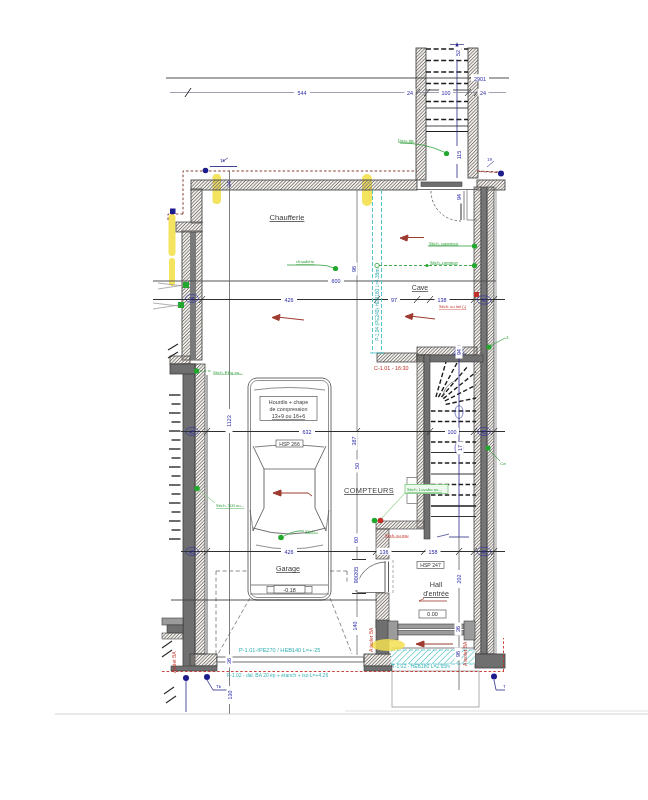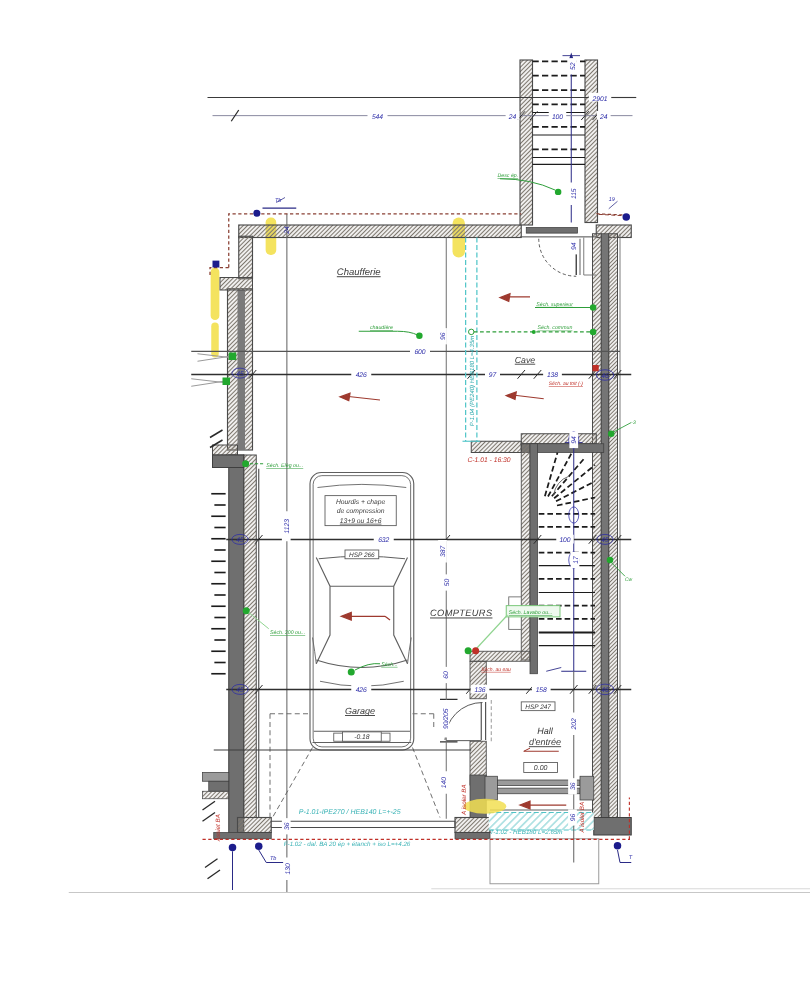--- a/index.html
+++ b/index.html
@@ -1,16 +1,16 @@
 <!DOCTYPE html>
 <html><head>
 <meta charset="utf-8">
 <style>
   html,body{margin:0;padding:0;background:#ffffff;}
-  .page{width:648px;height:800px;position:relative;background:#ffffff;overflow:hidden;font-style:italic;}
+  .page{width:648px;height:800px;position:relative;background:#ffffff;overflow:hidden;}
   svg{position:absolute;top:0;left:0;}
   text{font-family:"Liberation Sans", sans-serif;}
 </style>
 </head>
 <body>
 <div class="page">
 <svg width="648" height="800" viewBox="0 0 648 800">
 <defs>
   <pattern id="hatch" patternUnits="userSpaceOnUse" width="2.4" height="2.4" patternTransform="rotate(45)">
     <line x1="1.2" y1="0" x2="1.2" y2="2.4" stroke="#7e786f" stroke-width="1"></line>

